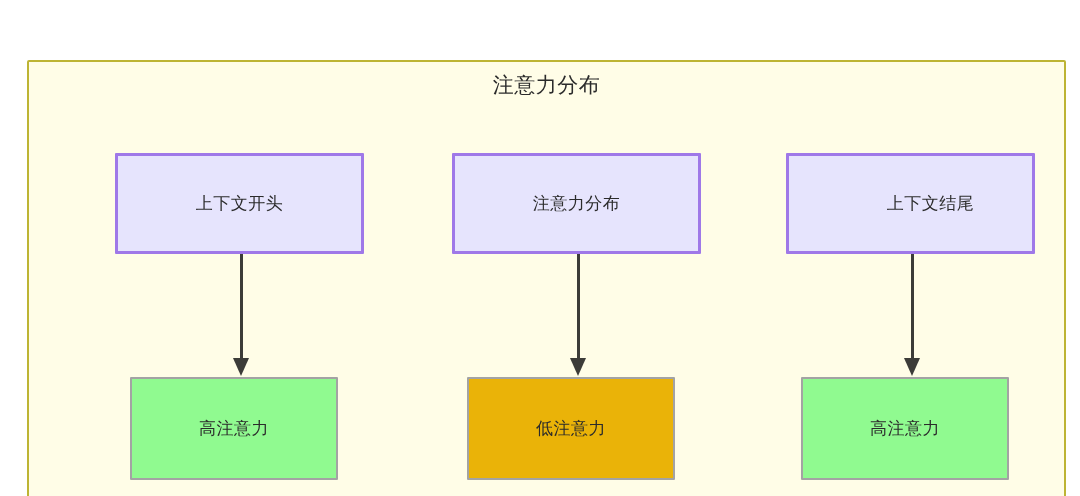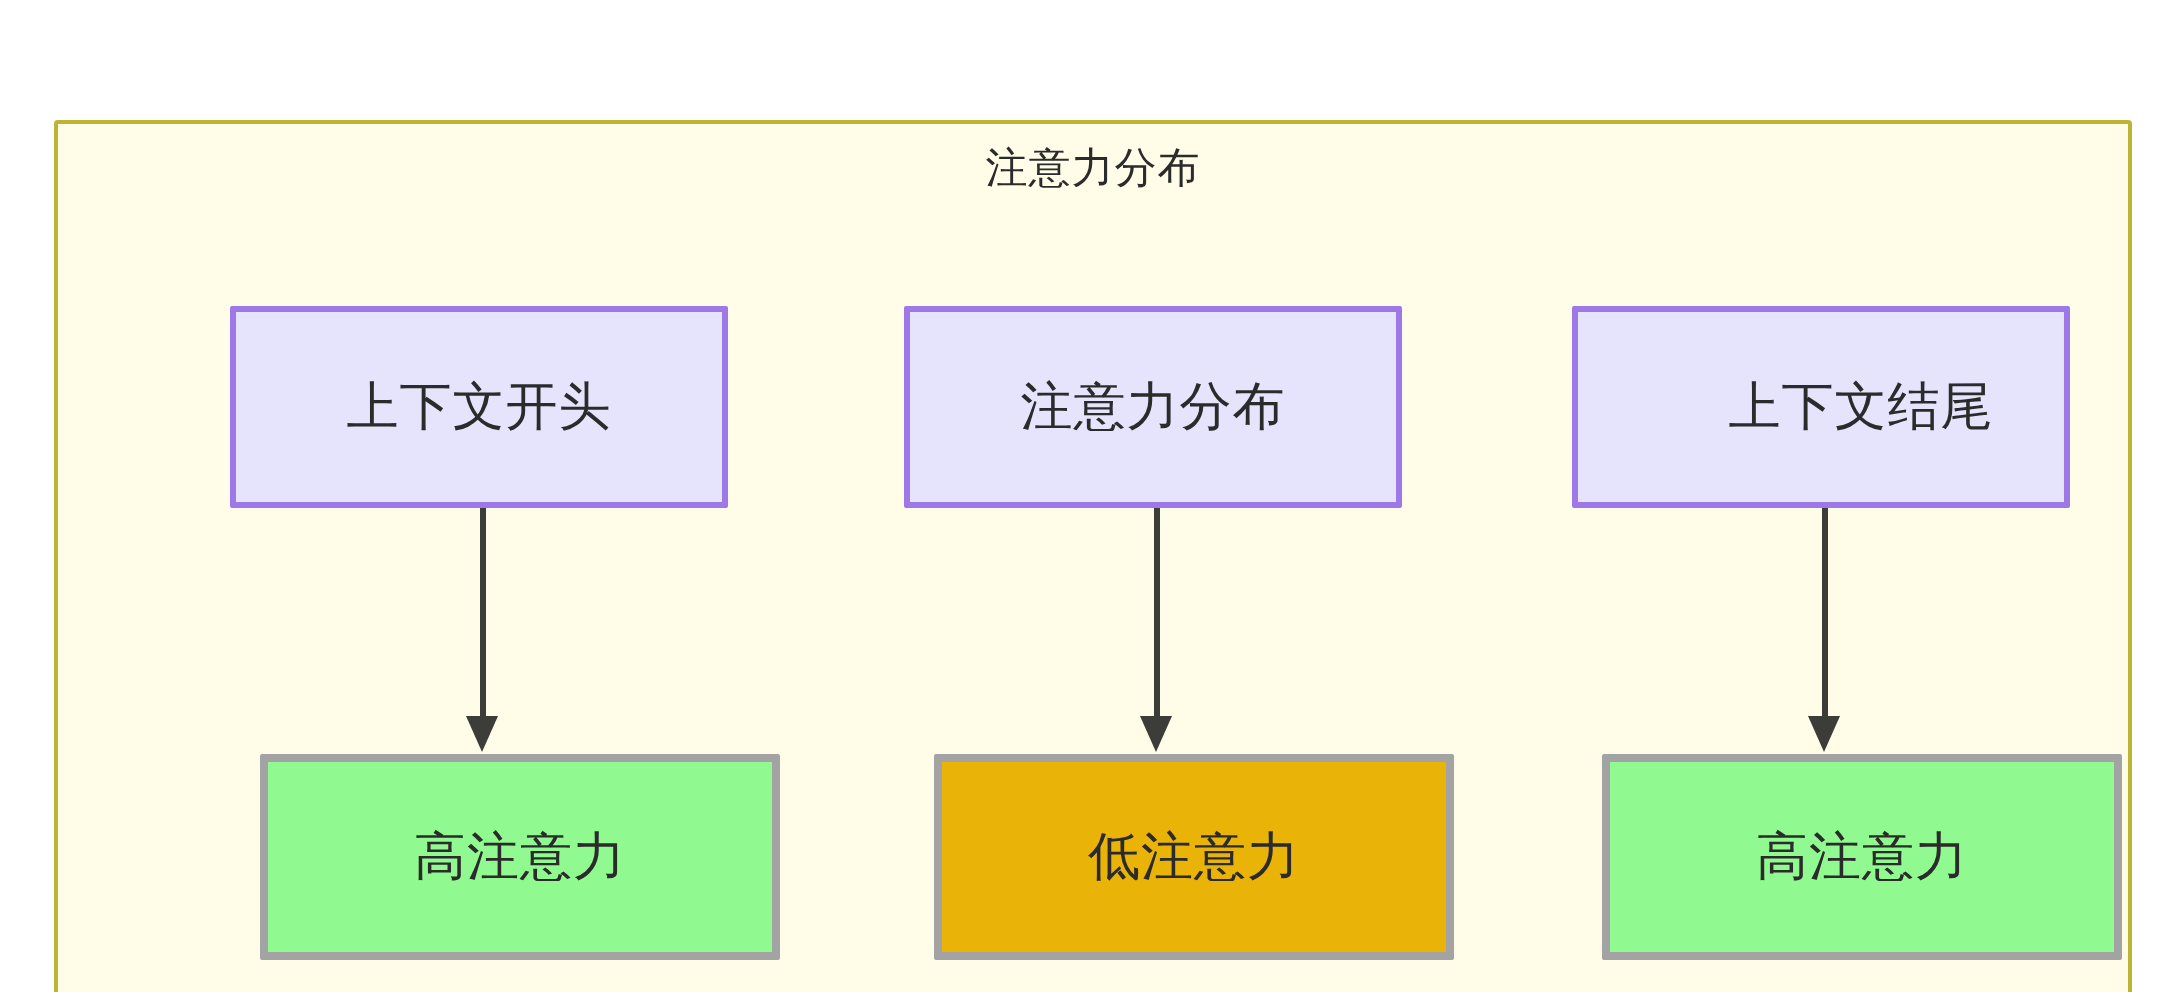--- a/index.html
+++ b/index.html
@@ -47,37 +47,37 @@
     line-height: 26px;
   }
 
   
   .node {
     position: absolute;
     box-sizing: border-box;
     display: flex;
     align-items: center;
     justify-content: center;
-    font-size: 26px;
+    font-size: 17px;
     color: #2b2b2b;
     letter-spacing: 0.5px;
     border-radius: 1px;
   }
 
   .node.context {
     width: 249px;
     height: 101px;
     background: #e6e4fd;
     border: 3px solid #9f78e8;
   }
 
   .node.result {
-    width: 260px;
+    width: 208px;
     height: 103px;
-    border: 4px solid #a3a3a3;
+    border: 2px solid #a3a3a3;
   }
 
   .node.result.high {
     background: #90fa90;
   }
 
   .node.result.low {
     background: #eab308;
   }
 

